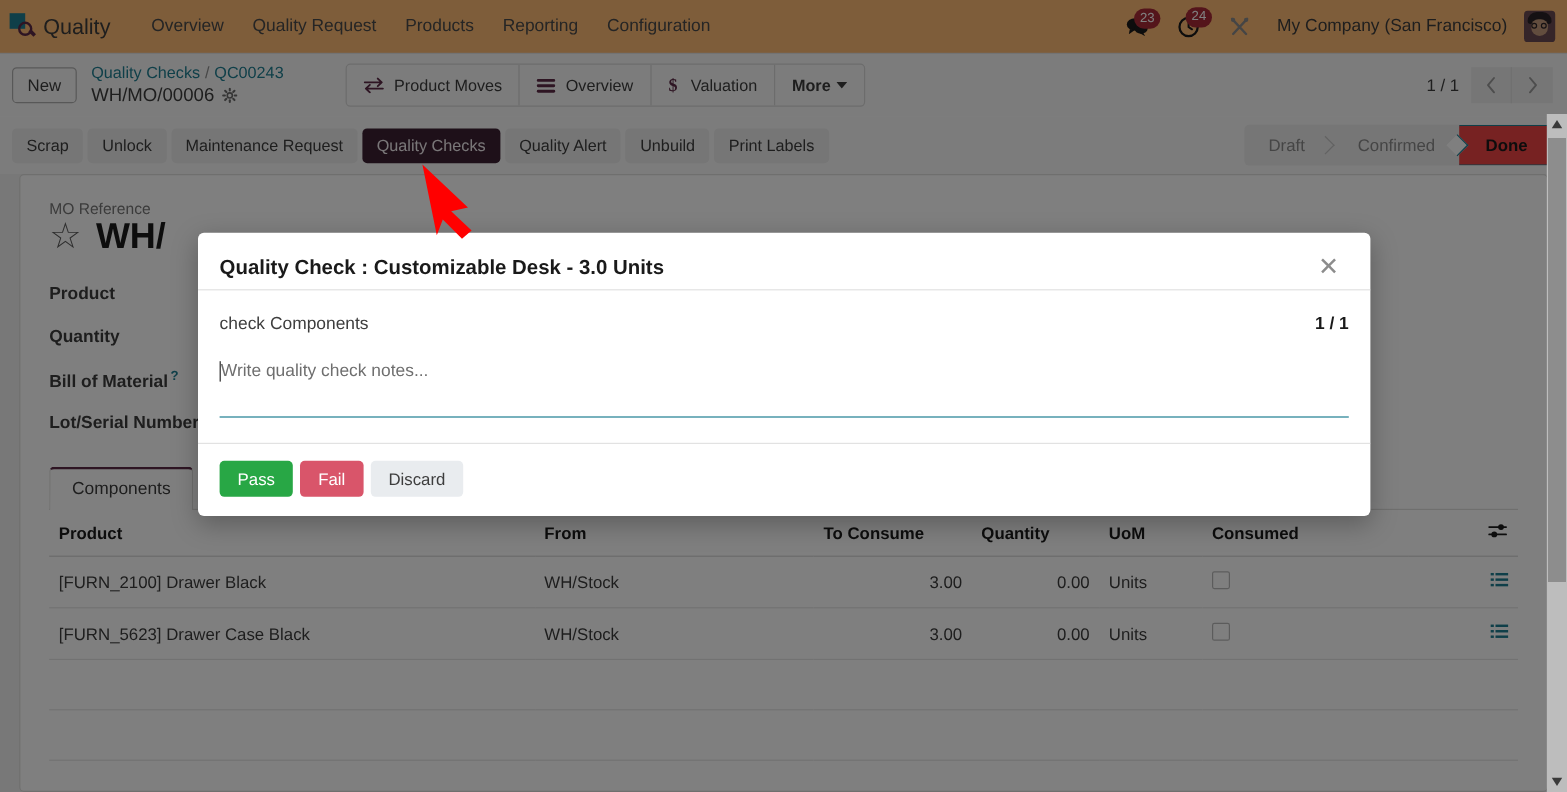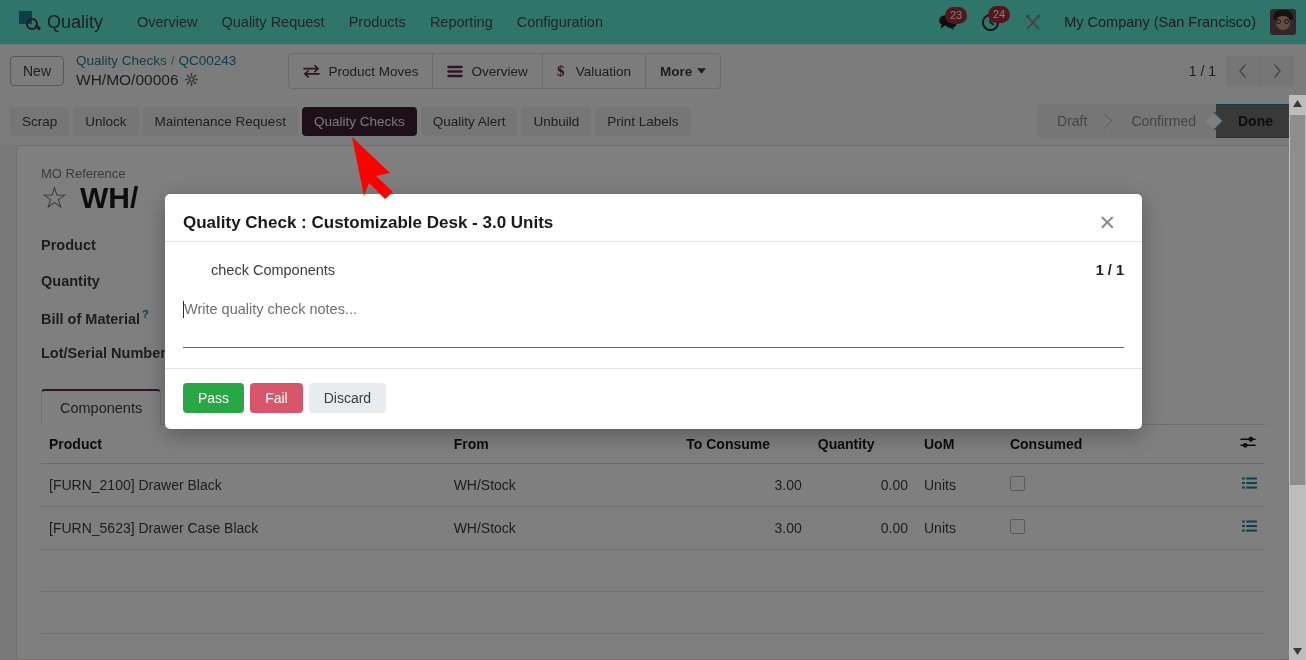--- a/index.html
+++ b/index.html
@@ -20,24 +20,24 @@
   #dimmer {
     position: absolute;
     inset: 0;
     background: rgba(0,0,0,0.5);
     z-index: 50;
   }
 
   
   .navbar {
     height: 45px;
-    background: #5eead4;
-    display: flex;
-    align-items: center;
-    padding: 0 10px 0 17px;
+    background: #fdba74;
+    display: flex;
+    align-items: center;
+    padding: 0 10px 0 6px;
     border-bottom: 1px solid #e7e7e7;
     position: relative;
   }
   .app-logo {
     width: 26px; height: 26px;
     position: relative;
     flex: 0 0 auto;
     margin-right: 4px;
   }
   .app-logo .sq {
@@ -242,21 +242,21 @@
   .stage .arrow-l, .stage .arrow-l2 {
     position: absolute;
     left: 0; top: 50%;
     width: 11px; height: 11px;
     border-top: 1px solid #c4c4c4;
     border-right: 1px solid #c4c4c4;
     transform: translateY(-50%) rotate(45deg);
     margin-left: -6px;
   }
   .stage.done {
-    background: #737373;
+    background: #ef4444;
     color: #1a1a1a;
     font-weight: bold;
     border: 1px solid #1f7f92;
     border-left: 0;
     border-radius: 0 4px 4px 0;
     padding: 0 20px 0 22px;
     margin-left: 2px;
   }
   .stage.done .arrow-l {
     border-top: 1px solid #1f7f92;
@@ -403,21 +403,20 @@
     color: #8c8c8c;
     line-height: 1;
     cursor: pointer;
     padding: 2px 4px;
   }
   .modal-body { padding: 20px 18px 16px 18px; }
   .mb-row1 {
     display: flex;
     align-items: baseline;
     margin-bottom: 22px;
-    margin-left: 28px;
   }
   .check-name { font-size: 14.5px; color: #3d3d3d; }
   .check-pager { margin-left: auto; font-size: 14.5px; font-weight: bold; color: #1a1a1a; }
   .notes-wrap { position: relative; }
   .notes-input {
     width: 100%;
     border: 0;
     border-bottom: 1px solid #1f7f92;
     outline: none;
     font-size: 14.5px;

